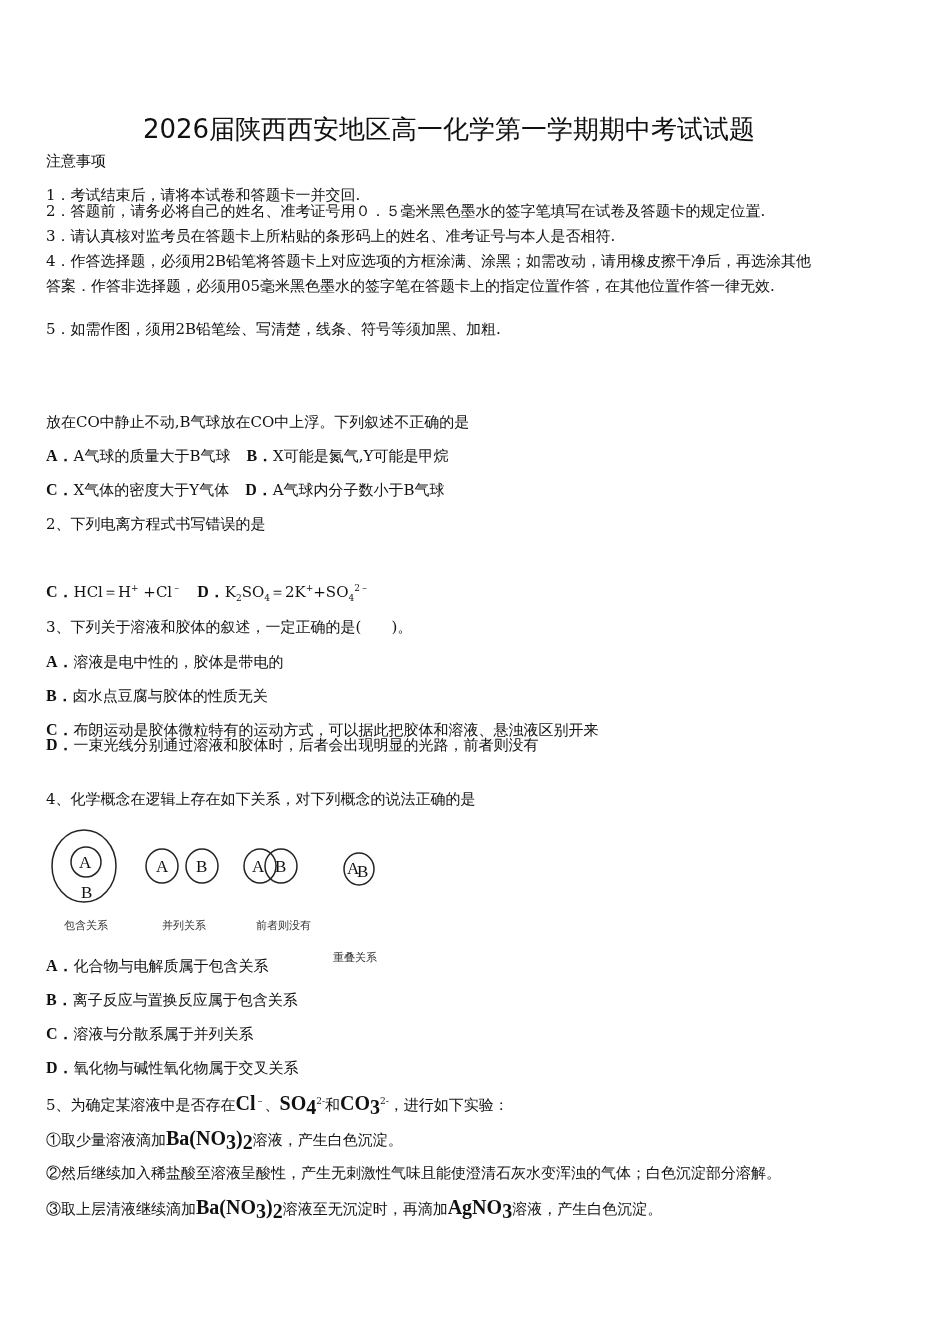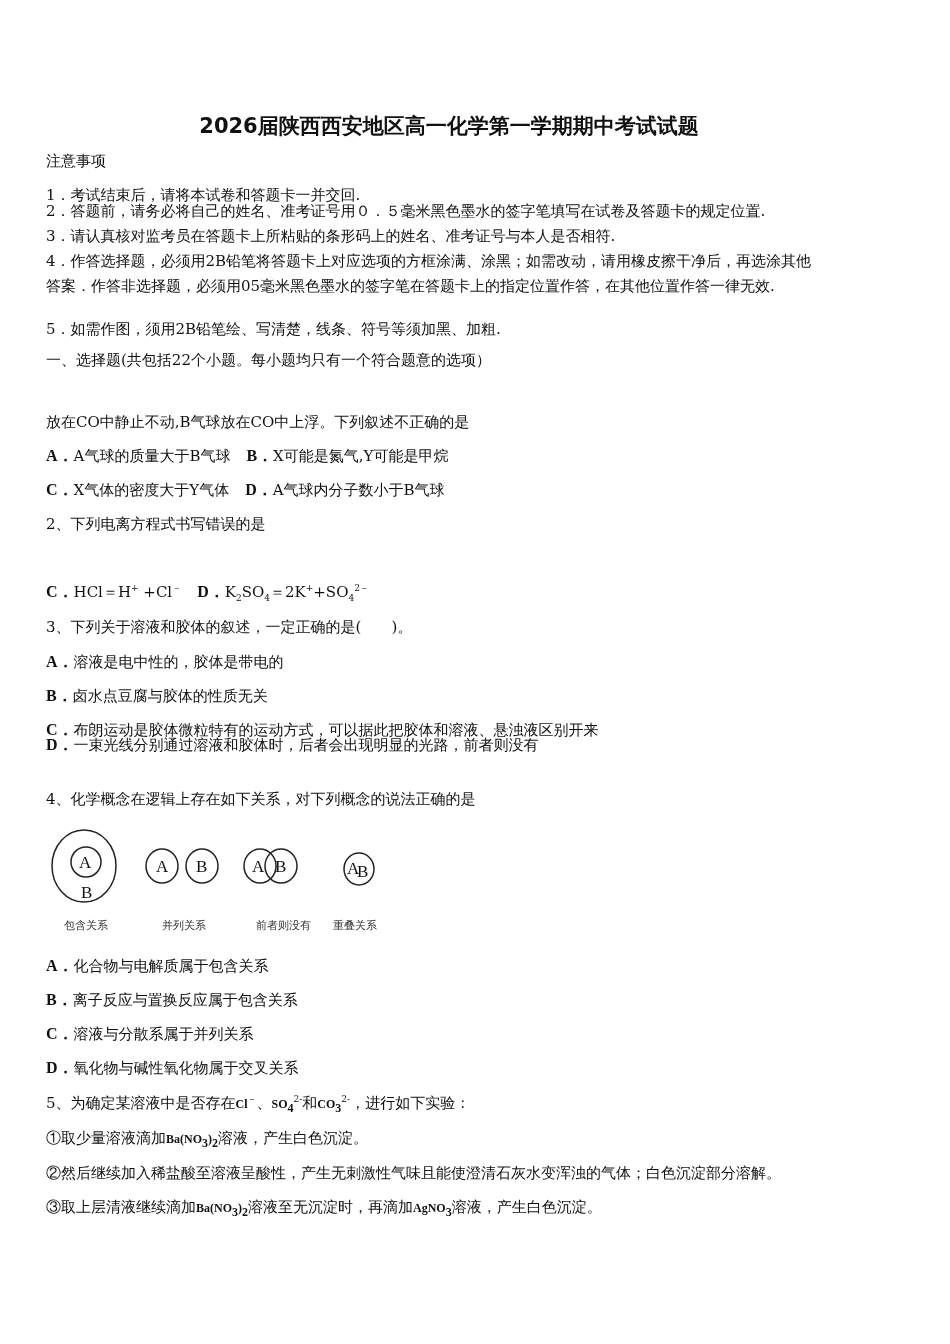--- a/index.html
+++ b/index.html
@@ -1,48 +1,47 @@
 <!DOCTYPE html>
 <html><head>
 <meta charset="utf-8">
 <style>
   html, body { margin: 0; padding: 0; background: #ffffff; }
   body { width: 950px; height: 1344px; position: relative; overflow: hidden; color: #111; }
   .page { position: absolute; left: 0; top: 0; width: 950px; height: 1344px; }
   .title {
     position: absolute; left: 0; top: 112px; width: 898px; text-align: center;
-    font-family: "DejaVu Sans", sans-serif; font-weight: bold; font-size: 21px; letter-spacing: 0px;
+    font-family: "DejaVu Sans", sans-serif; font-weight: normal; font-size: 26px; letter-spacing: 0px;
   }
   .line {
     position: absolute; left: 46px; white-space: nowrap;
     font-family: "DejaVu Serif", serif; font-size: 15px; line-height: 20px;
   }
   .opt-letter { font-family: "Liberation Serif", serif; font-weight: bold; font-size: 16px; }
   .gap { display: inline-block; width: 16px; }
   sub, sup { font-size: 9px; line-height: 0; }
-  .bold-serif { font-family: "Liberation Serif", serif; font-weight: bold; font-size: 12px; }
+  .bold-serif { font-family: "Liberation Serif", serif; font-weight: bold; font-size: 20px; }
   .diagram { position: absolute; left: 46px; top: 826px; width: 350px; height: 110px; }
   .diag-label { position: absolute; top: 92px; font-family: "DejaVu Sans", sans-serif; font-size: 11px; color: #333; }
 </style>
 </head>
 <body>
 
 <div class="page">
 
   <div class="title">2026届陕西西安地区高一化学第一学期期中考试试题</div>
 
   <div class="line" style="top:151px;">注意事项</div>
   <div class="line" style="top:185px;">1．考试结束后，请将本试卷和答题卡一并交回.</div>
   <div class="line" style="top:201px;">2．答题前，请务必将自己的姓名、准考证号用０．５毫米黑色墨水的签字笔填写在试卷及答题卡的规定位置.</div>
   <div class="line" style="top:226px;">3．请认真核对监考员在答题卡上所粘贴的条形码上的姓名、准考证号与本人是否相符.</div>
   <div class="line" style="top:251px;">4．作答选择题，必须用2B铅笔将答题卡上对应选项的方框涂满、涂黑；如需改动，请用橡皮擦干净后，再选涂其他</div>
   <div class="line" style="top:276px;">答案．作答非选择题，必须用05毫米黑色墨水的签字笔在答题卡上的指定位置作答，在其他位置作答一律无效.</div>
   <div class="line" style="top:319px;text-align:right;">5．如需作图，须用2B铅笔绘、写清楚，线条、符号等须加黑、加粗.</div>
 
-  <div class="line" style="top:350px;">一、选择题(共包括22个小题。每小题均只有一个符合题意的选项）</div>
 
   <div class="line" style="top:412px;">放在CO中静止不动,B气球放在CO中上浮。下列叙述不正确的是</div>
   <div class="line" style="top:446px;">
     <span class="opt-letter">A．</span><span>A气球的质量大于B气球</span><span class="gap"></span><span class="opt-letter">B．</span><span>X可能是氮气,Y可能是甲烷</span>
   </div>
   <div class="line" style="top:480px;">
     <span class="opt-letter">C．</span><span>X气体的密度大于Y气体</span><span class="gap"></span><span class="opt-letter">D．</span><span>A气球内分子数小于B气球</span>
   </div>
 
   <div class="line" style="top:514px;">2、下列电离方程式书写错误的是</div>
@@ -80,21 +79,21 @@
         <text x="150" y="46">B</text>
         <text x="206" y="46">A</text>
         <text x="229" y="46">B</text>
         <text x="301" y="48">A</text>
         <text x="311" y="51">B</text>
       </g>
     </svg>
     <span class="diag-label" style="left:18px;">包含关系</span>
     <span class="diag-label" style="left:116px;">并列关系</span>
     <span class="diag-label" style="left:210px;">前者则没有</span>
-    <span class="diag-label" style="left:287px;">重叠关系</span>
+    <span class="diag-label" style="left:287px;margin-top:32px;">重叠关系</span>
   </div>
 
   <div class="line" style="top:956px;"><span class="opt-letter">A．</span><span>化合物与电解质属于包含关系</span></div>
   <div class="line" style="top:990px;"><span class="opt-letter">B．</span><span>离子反应与置换反应属于包含关系</span></div>
   <div class="line" style="top:1024px;"><span class="opt-letter">C．</span><span>溶液与分散系属于并列关系</span></div>
   <div class="line" style="top:1058px;"><span class="opt-letter">D．</span><span>氧化物与碱性氧化物属于交叉关系</span></div>
 
   <div class="line" style="top:1093px;">
     <span>5、为确定某溶液中是否存在</span><span class="bold-serif">Cl</span><sup>－</sup><span>、</span><span class="bold-serif">SO</span><sub class="bold-serif">4</sub><sup>2-</sup><span>和</span><span class="bold-serif">CO</span><sub class="bold-serif">3</sub><sup>2-</sup><span>，进行如下实验：</span>
   </div>

